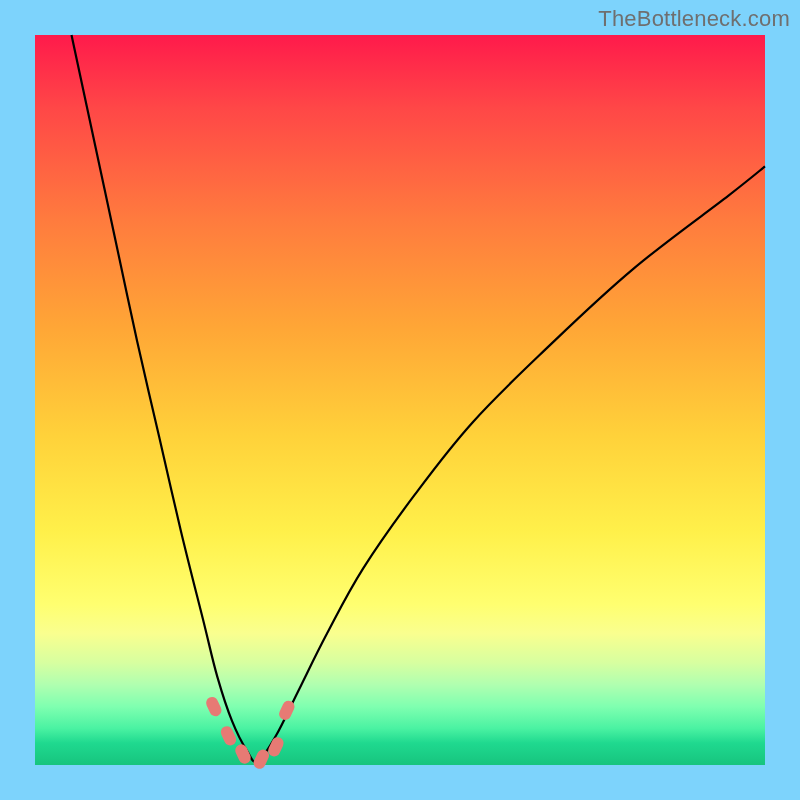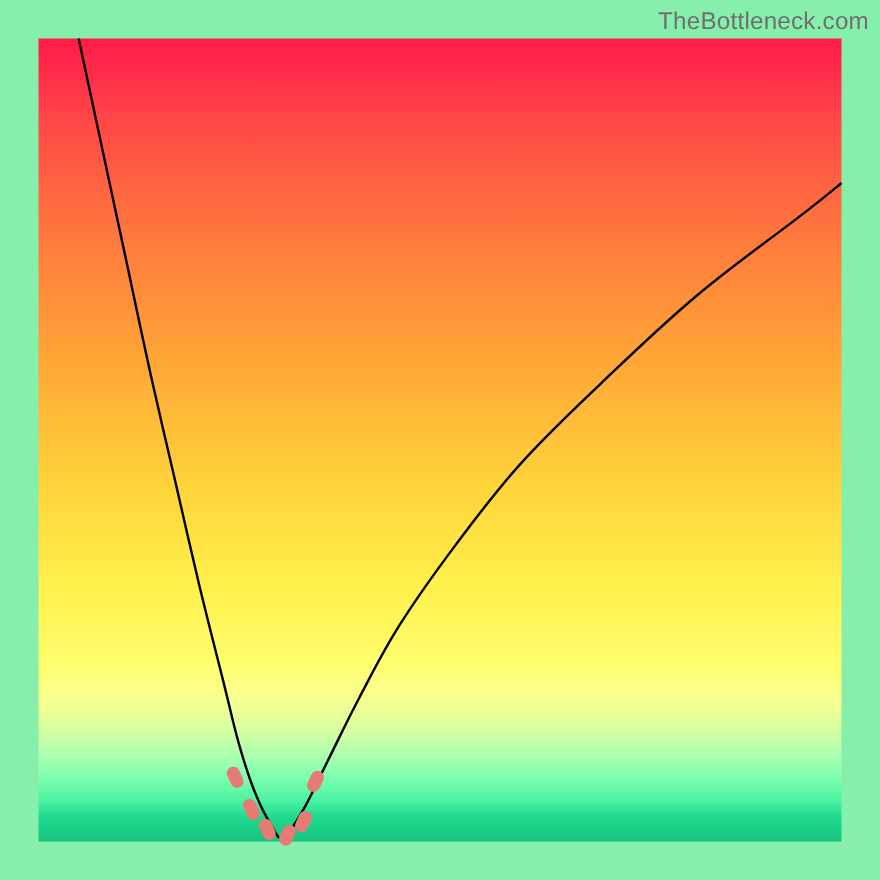--- a/index.html
+++ b/index.html
@@ -10,21 +10,21 @@
     background: #000;
     overflow: hidden;
     font-family: Arial, Helvetica, sans-serif;
   }
   .frame {
     position: absolute;
     top: 0;
     left: 0;
     width: 800px;
     height: 800px;
-    background: #86efac;
+    background: #7dd3fc;
   }
   .plot-area {
     position: absolute;
     top: 35px;
     left: 35px;
     width: 730px;
     height: 730px;
     background: linear-gradient(
       to bottom,
       #ff1a4b 0%,

